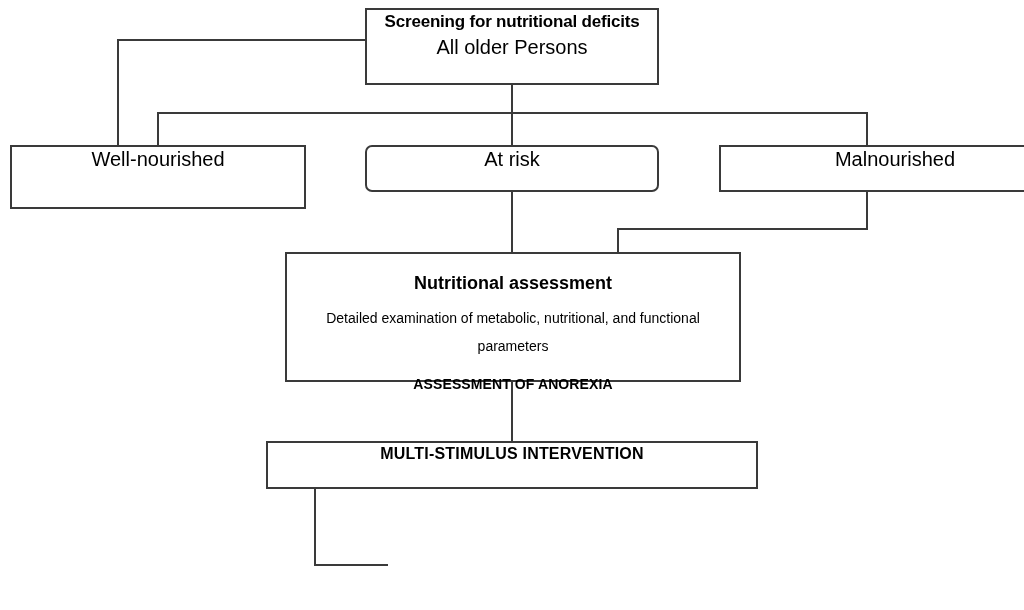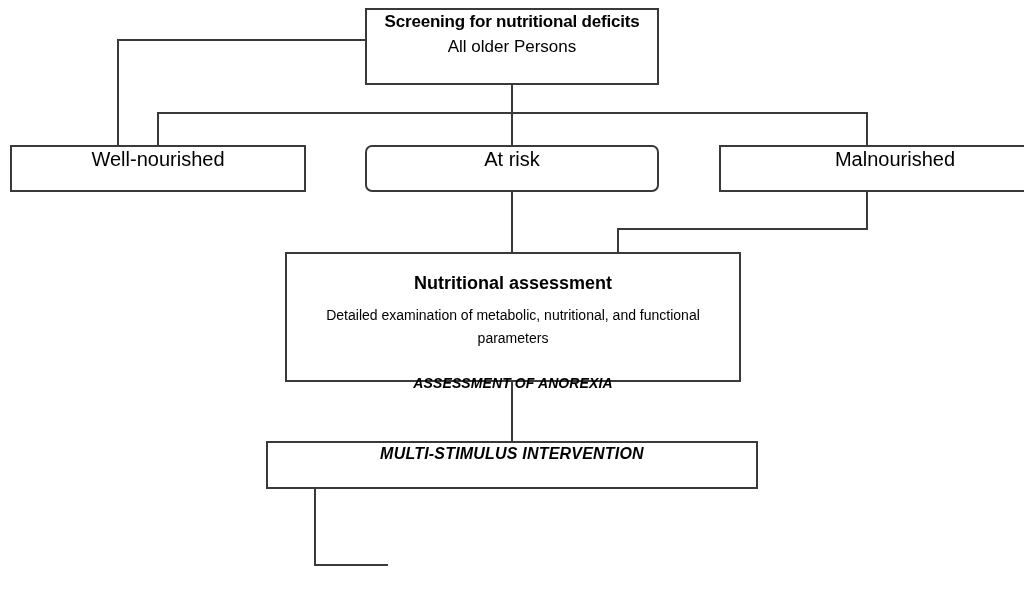--- a/index.html
+++ b/index.html
@@ -32,53 +32,52 @@
     z-index: 3;
   }
   .node .line-bold {
     font-weight: bold;
   }
   .node .line-plain {
     font-weight: normal;
   }
   .node .line-caps {
     font-weight: bold;
-    font-style: italic;
   }
 
   
   #node-screening {
     left: 365px; top: 8px; width: 294px; height: 77px;
   }
   #node-screening .line-bold   { font-size: 17px; line-height: 24px; letter-spacing: -0.2px; }
-  #node-screening .line-plain  { font-size: 17px; line-height: 26px; }
+  #node-screening .line-plain  { font-size: 20px; line-height: 26px; }
 
   #node-well-nourished {
-    left: 10px; top: 145px; width: 296px; height: 47px;
+    left: 10px; top: 145px; width: 296px; height: 64px;
   }
   #node-well-nourished .line-plain { font-size: 20px; line-height: 24px; }
 
   #node-at-risk {
     left: 365px; top: 145px; width: 294px; height: 47px; border-radius: 7px;
   }
   #node-at-risk .line-plain { font-size: 20px; line-height: 24px; }
 
   #node-malnourished {
     left: 719px; top: 145px; width: 352px; height: 47px;
   }
   #node-malnourished .line-plain { font-size: 20px; line-height: 24px; }
 
   #node-assessment {
     left: 285px; top: 252px; width: 456px; height: 130px;
     justify-content: flex-start;
     padding-top: 17px;
     align-items: center;
   }
   #node-assessment .line-bold  { font-size: 18px; line-height: 24px; margin-bottom: 9px; }
-  #node-assessment .line-plain { font-size: 14px; line-height: 23px; width: 400px; margin-bottom: 24px; }
+  #node-assessment .line-plain { font-size: 14px; line-height: 28px; width: 400px; margin-bottom: 15px; }
   #node-assessment .line-caps  { font-size: 14px; line-height: 19px; letter-spacing: 0.1px; }
 
   #node-intervention {
     left: 266px; top: 441px; width: 492px; height: 48px;
   }
   #node-intervention .line-caps { font-size: 16px; line-height: 22px; letter-spacing: 0.2px; }
 
   #node-followup {
     left: 386px; top: 529px; width: 298px; height: 58px;
   }

